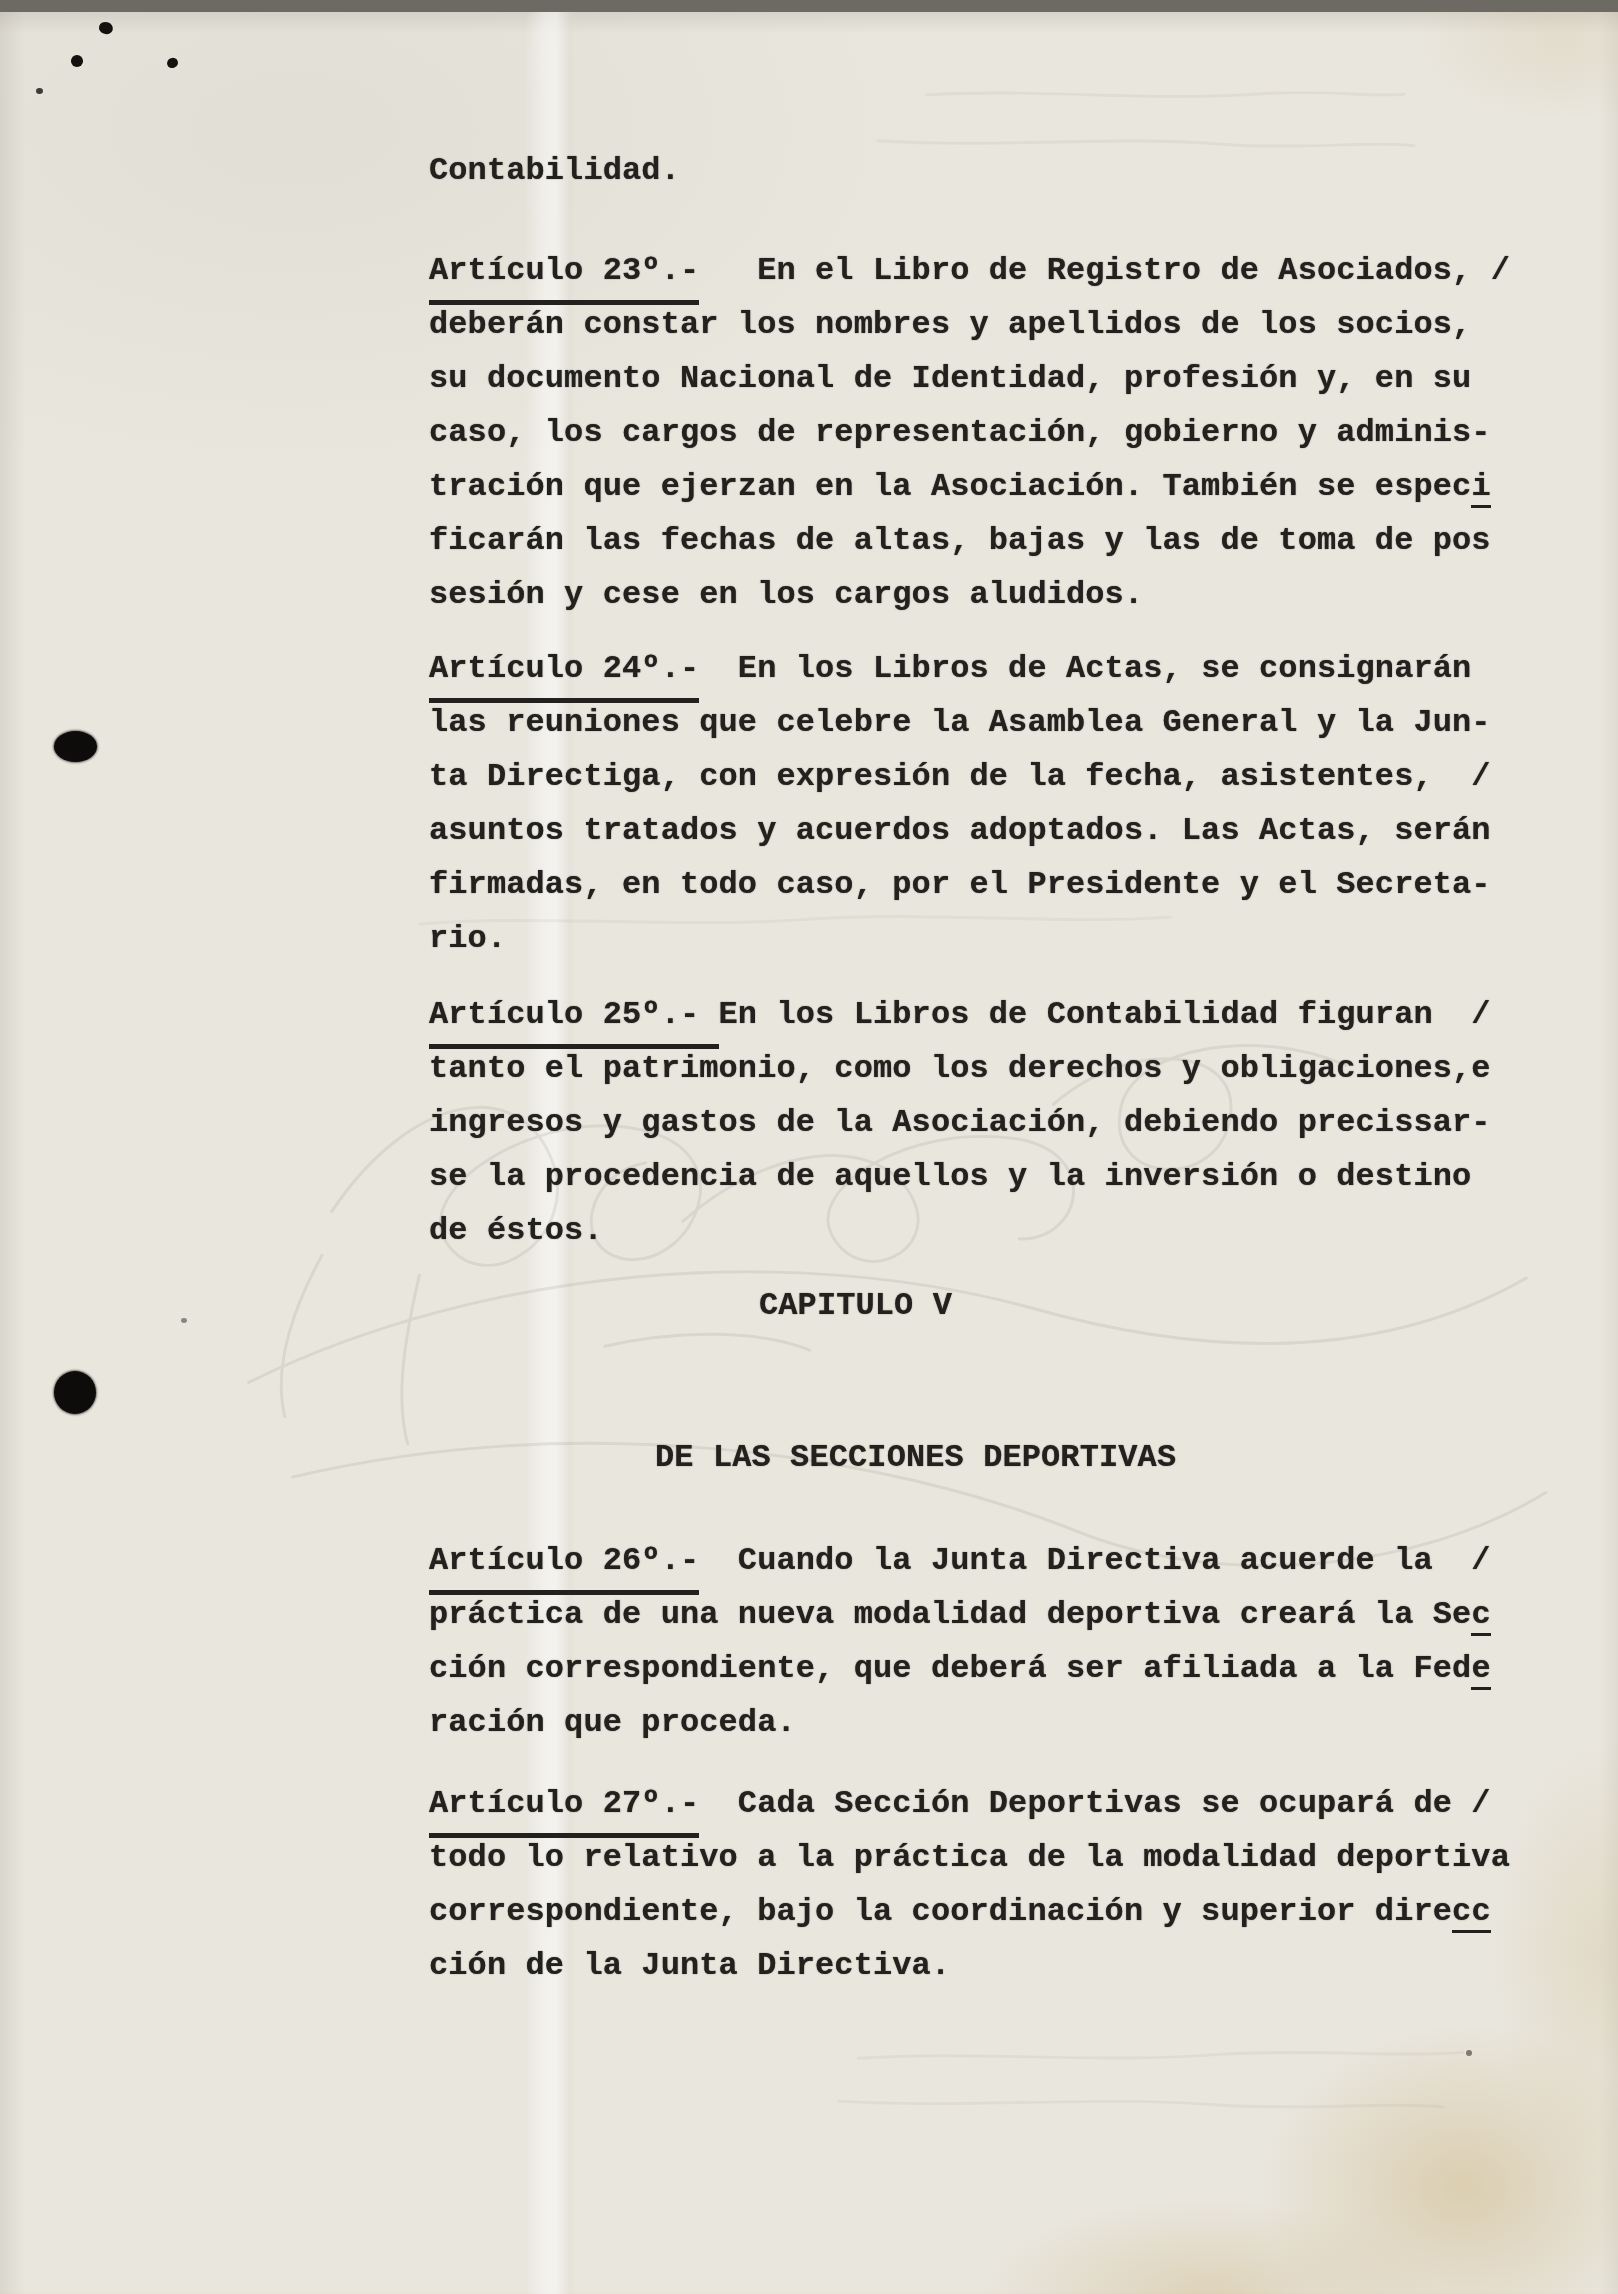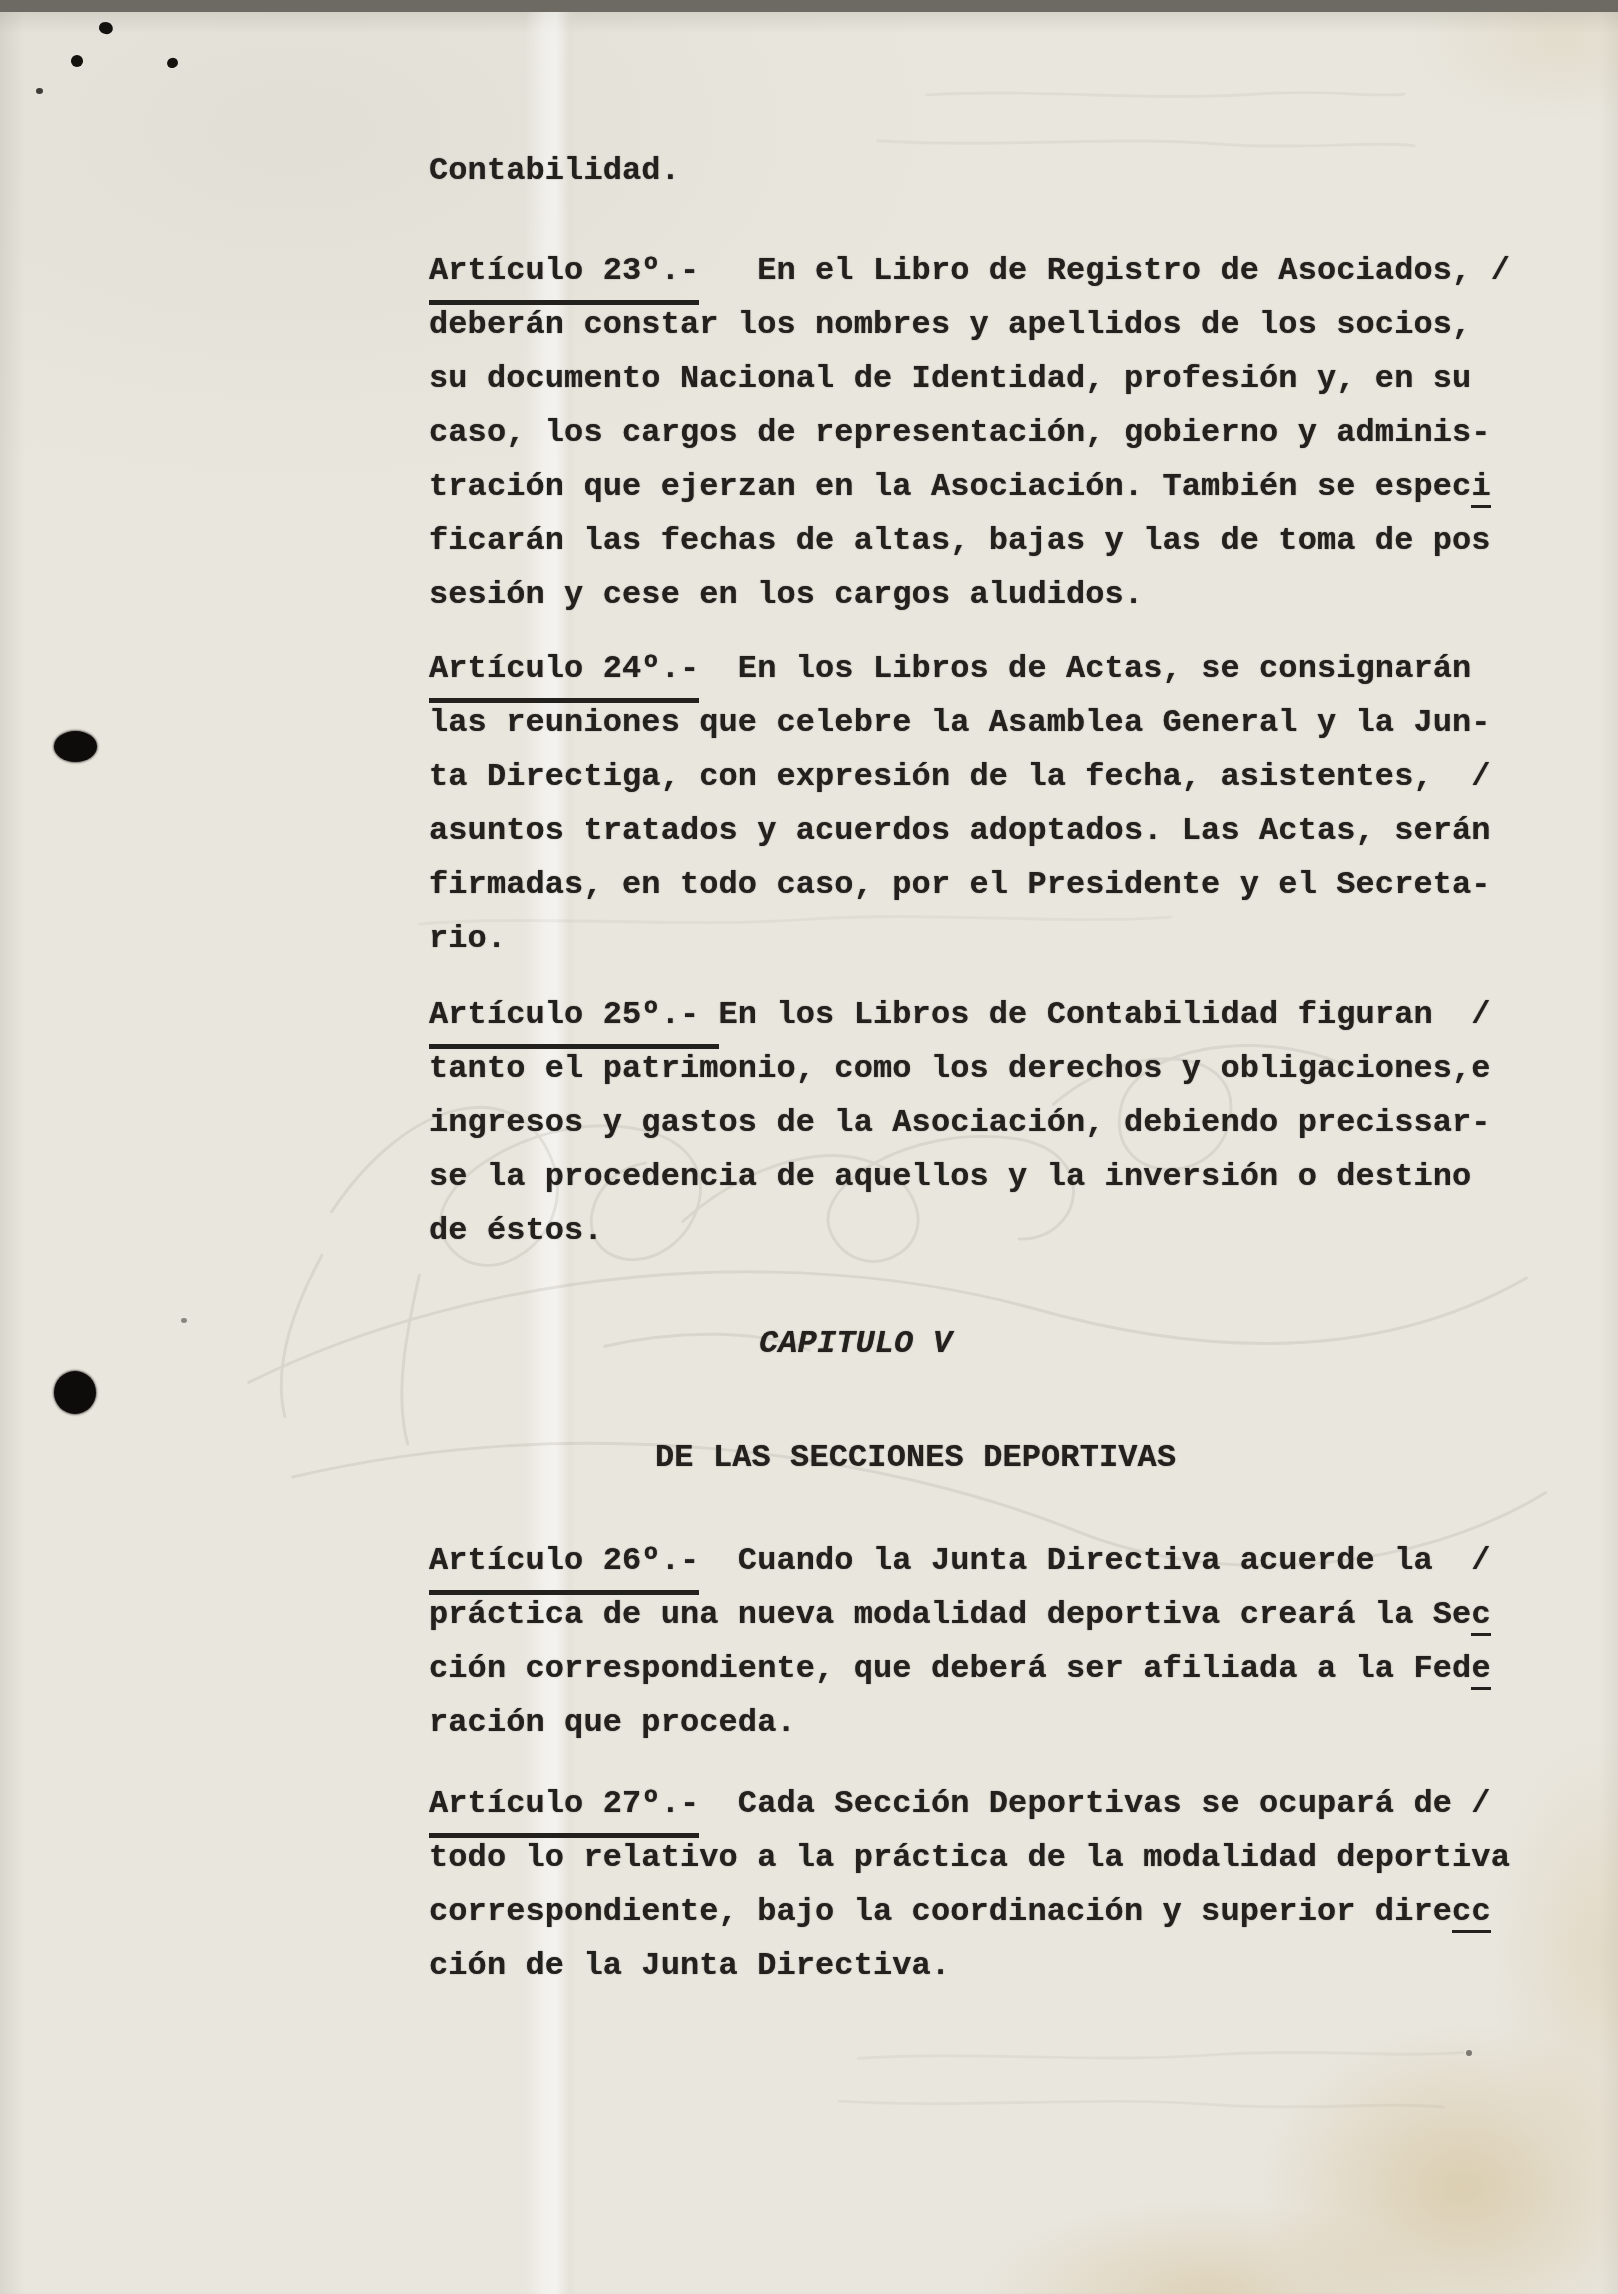--- a/index.html
+++ b/index.html
@@ -92,20 +92,20 @@
   <span class="speck sp3"></span>
   <span class="speck sp4"></span>
   <span class="speck sp5"></span>
   <span class="speck sp6"></span>
 
   <div class="textblock">
       <div class="para" style="left: 429px; top: 132px;"><div class="line"><span class="seg-n">Contabilidad.</span></div></div>
       <div class="para" style="left: 429px; top: 232px;"><div class="line"><span class="seg-h">Artículo 23º.-</span><span class="seg-n">   En el Libro de Registro de Asociados, /</span></div><div class="line"><span class="seg-n">deberán constar los nombres y apellidos de los socios,</span></div><div class="line"><span class="seg-n">su documento Nacional de Identidad, profesión y, en su</span></div><div class="line"><span class="seg-n">caso, los cargos de representación, gobierno y adminis-</span></div><div class="line"><span class="seg-n">tración que ejerzan en la Asociación. También se espec</span><span class="seg-u">i</span></div><div class="line"><span class="seg-n">ficarán las fechas de altas, bajas y las de toma de pos</span></div><div class="line"><span class="seg-n">sesión y cese en los cargos aludidos.</span></div></div>
       <div class="para" style="left: 429px; top: 630px;"><div class="line"><span class="seg-h">Artículo 24º.-</span><span class="seg-n">  En los Libros de Actas, se consignarán</span></div><div class="line"><span class="seg-n">las reuniones que celebre la Asamblea General y la Jun-</span></div><div class="line"><span class="seg-n">ta Directiga, con expresión de la fecha, asistentes,  /</span></div><div class="line"><span class="seg-n">asuntos tratados y acuerdos adoptados. Las Actas, serán</span></div><div class="line"><span class="seg-n">firmadas, en todo caso, por el Presidente y el Secreta-</span></div><div class="line"><span class="seg-n">rio.</span></div></div>
       <div class="para" style="left: 429px; top: 976px;"><div class="line"><span class="seg-h">Artículo 25º.- </span><span class="seg-n">En los Libros de Contabilidad figuran  /</span></div><div class="line"><span class="seg-n">tanto el patrimonio, como los derechos y obligaciones,e</span></div><div class="line"><span class="seg-n">ingresos y gastos de la Asociación, debiendo precissar-</span></div><div class="line"><span class="seg-n">se la procedencia de aquellos y la inversión o destino</span></div><div class="line"><span class="seg-n">de éstos.</span></div></div>
-      <div class="para" style="left: 759px; top: 1305px; font-style: italic;"><div class="line"><span class="seg-n">CAPITULO V</span></div></div>
+      <div class="para" style="left: 759px; top: 1267px;"><div class="line"><span class="seg-n">CAPITULO V</span></div></div>
       <div class="para" style="left: 655px; top: 1419px; text-align: right;"><div class="line"><span class="seg-n">DE LAS SECCIONES DEPORTIVAS</span></div></div>
       <div class="para" style="left: 429px; top: 1522px;"><div class="line"><span class="seg-h">Artículo 26º.-</span><span class="seg-n">  Cuando la Junta Directiva acuerde la  /</span></div><div class="line"><span class="seg-n">práctica de una nueva modalidad deportiva creará la Se</span><span class="seg-u">c</span></div><div class="line"><span class="seg-n">ción correspondiente, que deberá ser afiliada a la Fed</span><span class="seg-u">e</span></div><div class="line"><span class="seg-n">ración que proceda.</span></div></div>
       <div class="para" style="left: 429px; top: 1765px;"><div class="line"><span class="seg-h">Artículo 27º.-</span><span class="seg-n">  Cada Sección Deportivas se ocupará de /</span></div><div class="line"><span class="seg-n">todo lo relativo a la práctica de la modalidad deportiva</span></div><div class="line"><span class="seg-n">correspondiente, bajo la coordinación y superior dire</span><span class="seg-u">cc</span></div><div class="line"><span class="seg-n">ción de la Junta Directiva.</span></div></div>
     </div>
 
 </div>
 
 
 </body></html>

